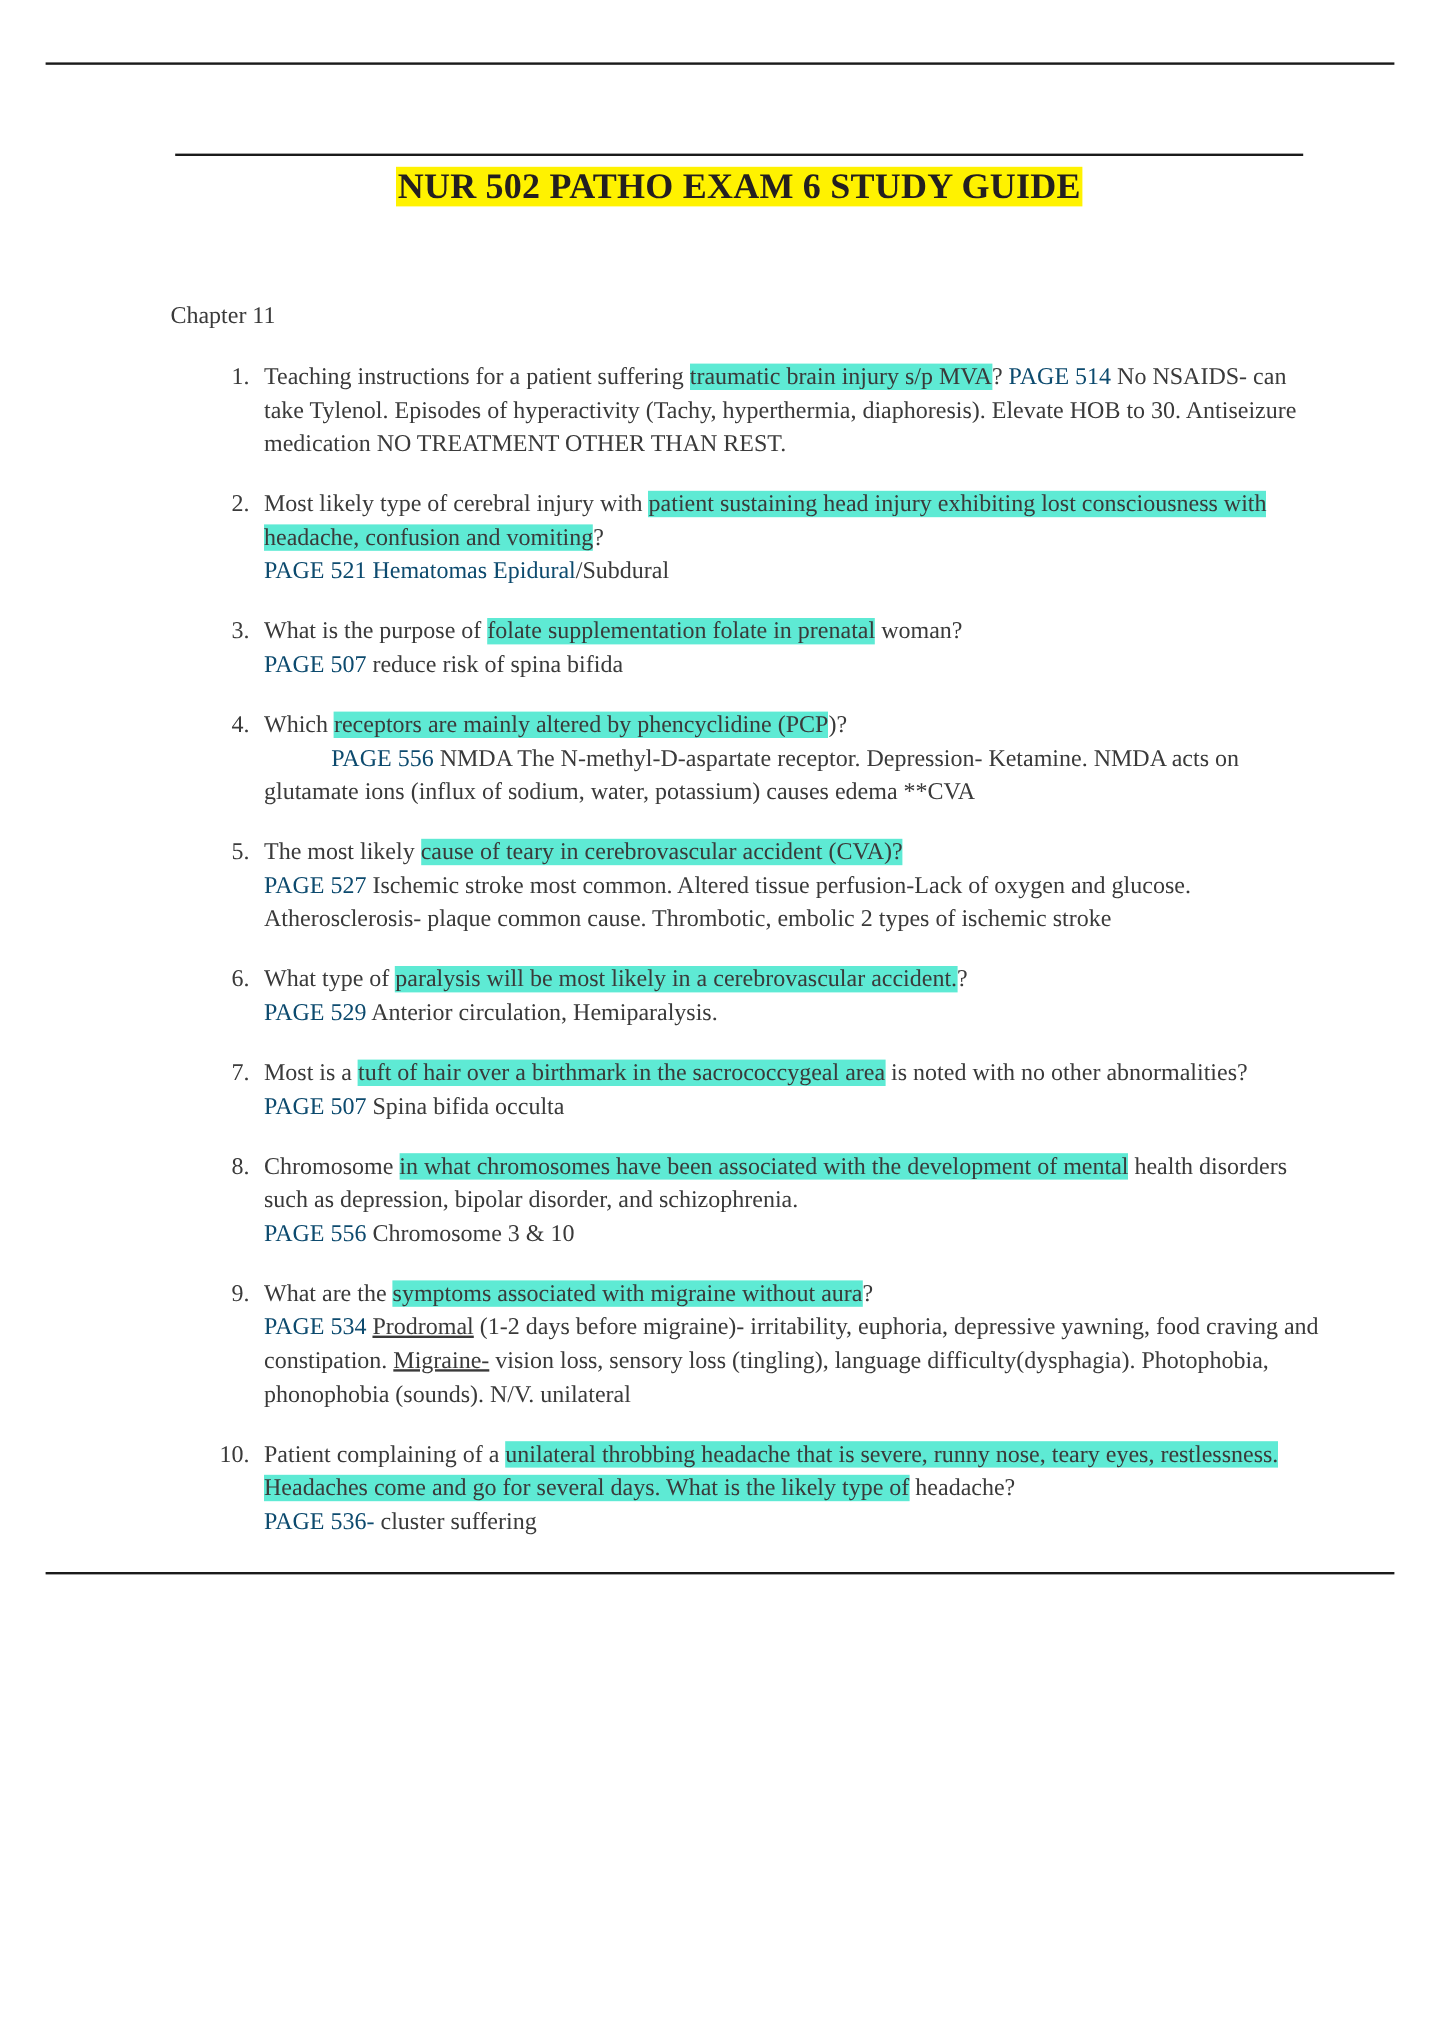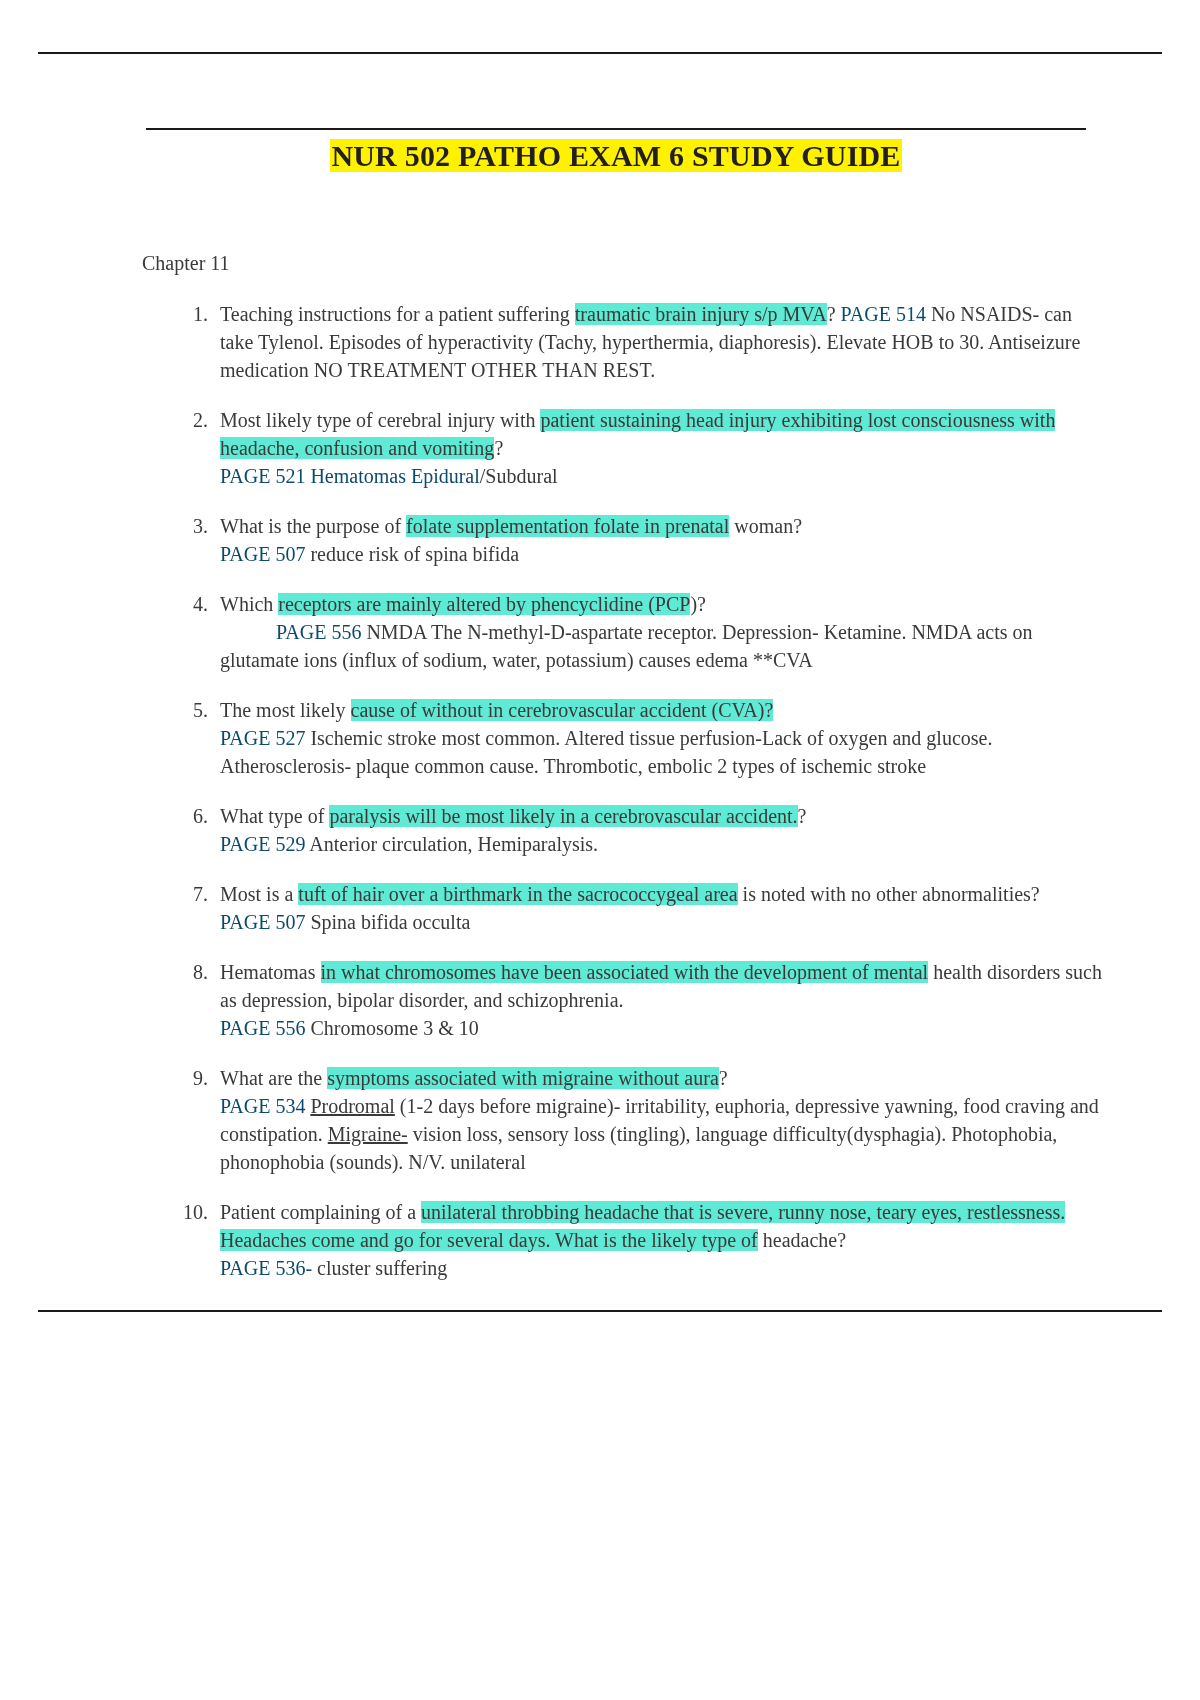--- a/index.html
+++ b/index.html
@@ -134,33 +134,33 @@
       <div class="item">
         <div class="num">3.</div>
         <div class="body"><span>What is the purpose of </span><span class="hl">folate supplementation folate in prenatal</span><span> woman?</span><br><span class="pg">PAGE 507</span><span> reduce risk of spina bifida</span></div>
       </div>
       <div class="item">
         <div class="num">4.</div>
         <div class="body"><span>Which </span><span class="hl">receptors are mainly altered by phencyclidine (PCP</span><span>)?</span><br><span class="ind"></span><span class="pg">PAGE 556</span><span> NMDA The N-methyl-D-aspartate receptor. Depression- Ketamine. NMDA acts on glutamate ions (influx of sodium, water, potassium) causes edema **CVA</span></div>
       </div>
       <div class="item">
         <div class="num">5.</div>
-        <div class="body"><span>The most likely </span><span class="hl">cause of without in cerebrovascular accident (CVA)?</span><br><span class="pg">PAGE 527</span><span> Ischemic stroke most common. Altered tissue perfusion-Lack of oxygen and glucose. Atherosclerosis- plaque common cause. Thrombotic, embolic 2 types of ischemic stroke</span></div>
+        <div class="body"><span>The most likely </span><span class="hl">cause of teary in cerebrovascular accident (CVA)?</span><br><span class="pg">PAGE 527</span><span> Ischemic stroke most common. Altered tissue perfusion-Lack of oxygen and glucose. Atherosclerosis- plaque common cause. Thrombotic, embolic 2 types of ischemic stroke</span></div>
       </div>
       <div class="item">
         <div class="num">6.</div>
         <div class="body"><span>What type of </span><span class="hl">paralysis will be most likely in a cerebrovascular accident.</span><span>?</span><br><span class="pg">PAGE 529</span><span> Anterior circulation, Hemiparalysis.</span></div>
       </div>
       <div class="item">
         <div class="num">7.</div>
         <div class="body"><span>Most is a </span><span class="hl">tuft of hair over a birthmark in the sacrococcygeal area</span><span> is noted with no other abnormalities?</span><br><span class="pg">PAGE 507</span><span> Spina bifida occulta</span></div>
       </div>
       <div class="item">
         <div class="num">8.</div>
-        <div class="body"><span>Hematomas </span><span class="hl">in what chromosomes have been associated with the development of mental</span><span> health disorders such as depression, bipolar disorder, and schizophrenia.</span><br><span class="pg">PAGE 556</span><span> Chromosome 3 &amp; 10</span></div>
+        <div class="body"><span>Chromosome </span><span class="hl">in what chromosomes have been associated with the development of mental</span><span> health disorders such as depression, bipolar disorder, and schizophrenia.</span><br><span class="pg">PAGE 556</span><span> Chromosome 3 &amp; 10</span></div>
       </div>
       <div class="item">
         <div class="num">9.</div>
         <div class="body"><span>What are the </span><span class="hl">symptoms associated with migraine without aura</span><span>?</span><br><span class="pg">PAGE 534</span><span> </span><span class="u">Prodromal</span><span> (1-2 days before migraine)- irritability, euphoria, depressive yawning, food craving and constipation. </span><span class="u">Migraine-</span><span> vision loss, sensory loss (tingling), language difficulty(dysphagia). Photophobia, phonophobia (sounds). N/V. unilateral</span></div>
       </div>
       <div class="item">
         <div class="num">10.</div>
         <div class="body"><span>Patient complaining of a </span><span class="hl">unilateral throbbing headache that is severe, runny nose, teary eyes, restlessness. Headaches come and go for several days. What is the likely type of</span><span> headache?</span><br><span class="pg">PAGE 536-</span><span> cluster suffering</span></div>
       </div>
     </div>

